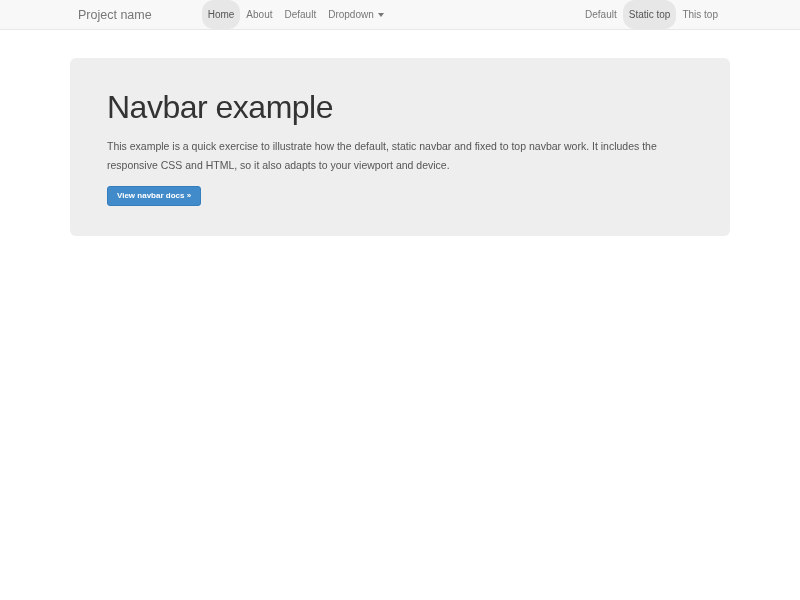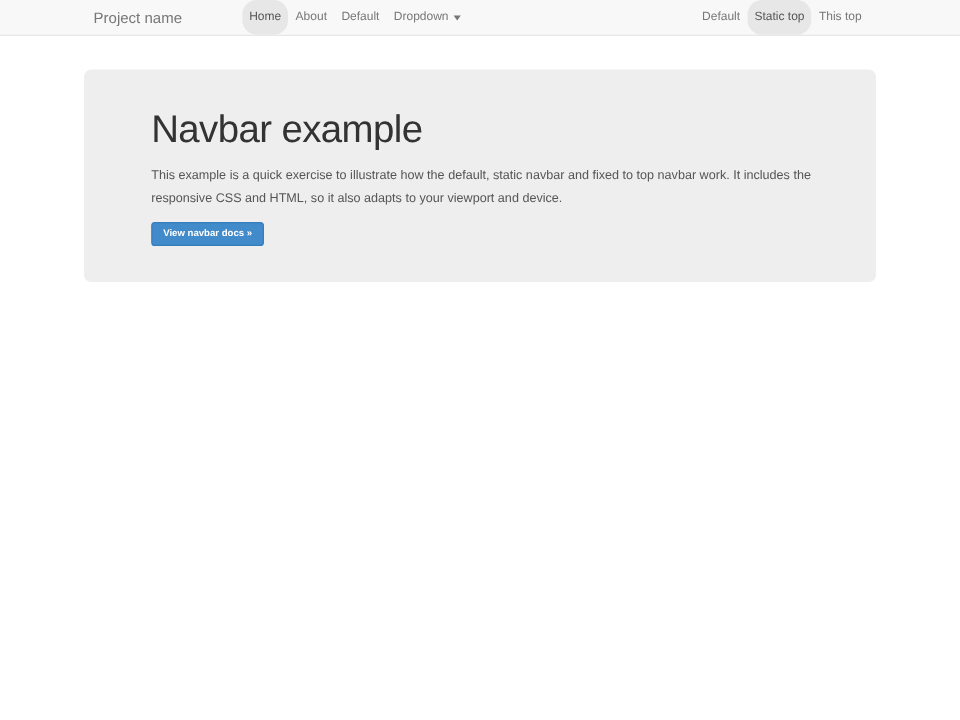--- a/index.html
+++ b/index.html
@@ -66,21 +66,21 @@
     border-left: 3px solid transparent;
     border-right: 3px solid transparent;
     border-top: 4px solid #777777;
   }
 
   
   .jumbotron {
     margin-top: 28px;
     background: #eeeeee;
     border-radius: 6px;
-    padding: 32px 37px 30px 56px;
+    padding: 32px 37px 30px 37px;
   }
   .jumbotron h1 {
     font-size: 32px;
     line-height: 35px;
     font-weight: 500;
     color: #333333;
     letter-spacing: -0.5px;
     margin: 0 0 12px 0;
   }
   .jumbotron p {

